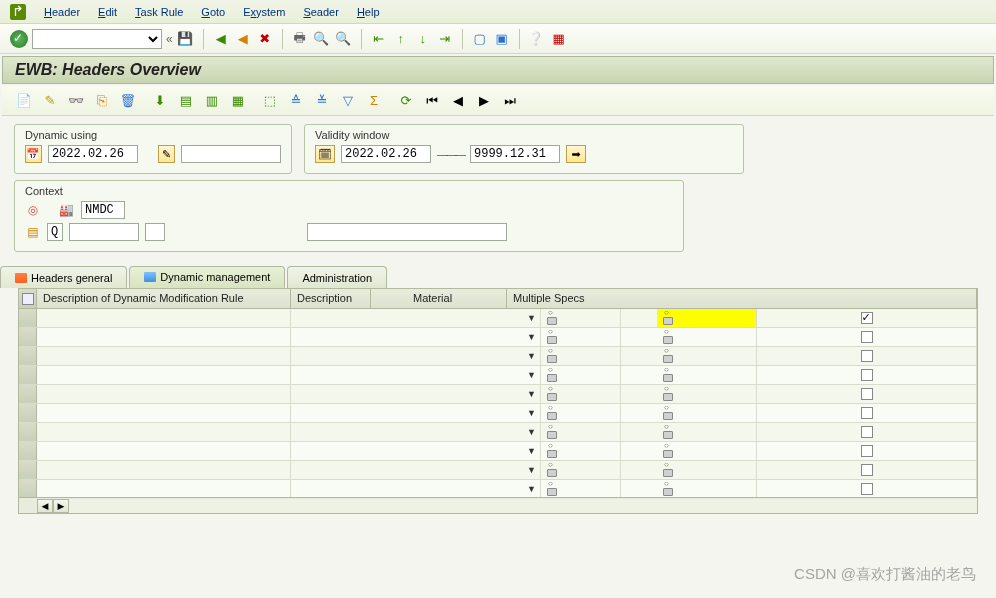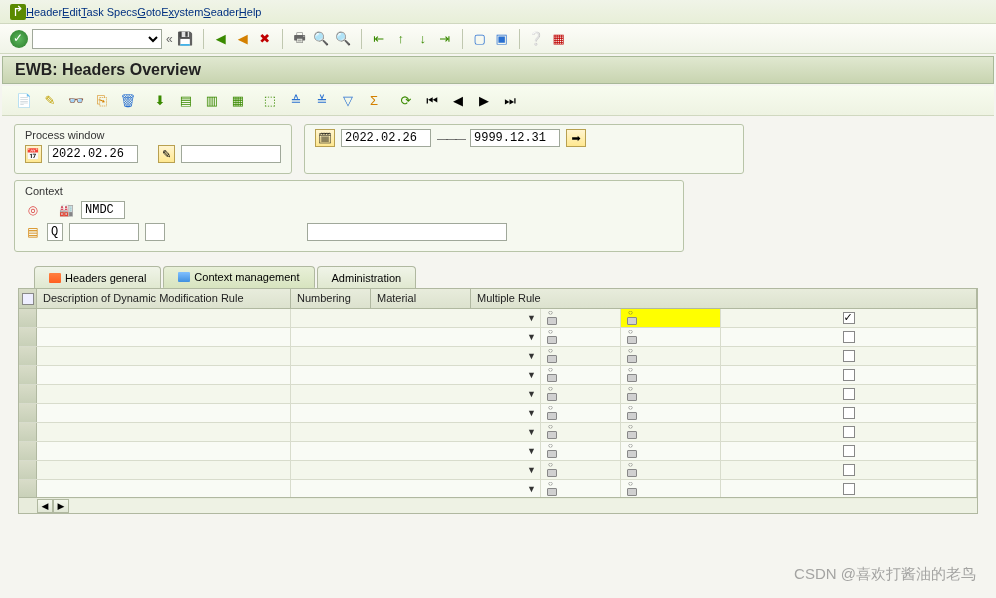--- a/index.html
+++ b/index.html
@@ -1,66 +1,66 @@
 <!DOCTYPE html>
 <html><head>
 <meta charset="utf-8">
 <style>
 * { box-sizing: border-box; margin: 0; padding: 0; font-family: Arial, sans-serif; font-size: 11px; }
 body { background: #f5f5f0; width: 996px; height: 598px; overflow: hidden; position: relative; }
 
 
-.menubar { background: linear-gradient(#f0f4e8, #e8efd8); height: 24px; display: flex; align-items: center; padding: 0 10px; border-bottom: 1px solid #d0d8c0; }
+.menubar { background: linear-gradient(#f0f4e8, #e8efd8); height: 24px; display: flex; align-items: center; padding: 0 10px; gap: 18px; border-bottom: 1px solid #d0d8c0; }
 .menubar .menu-icon { width: 16px; height: 16px; background: #5a8a00; border-radius: 2px; position: relative; }
 .menubar .menu-icon::before { content: "↱"; color: white; position: absolute; left: 2px; top: -1px; font-size: 14px; }
 .menubar a { color: #003080; text-decoration: none; cursor: default; }
 .menubar a u { text-decoration: underline; }
 
 
 .toolbar { background: linear-gradient(#fdfdf8, #f0f4e8); height: 30px; display: flex; align-items: center; padding: 0 10px; gap: 4px; border-bottom: 1px solid #d0d8c0; }
 .toolbar-check { width: 18px; height: 18px; background: radial-gradient(#5cb85c, #2a7a2a); border-radius: 50%; position: relative; }
 .toolbar-check::after { content: "✓"; color: white; font-size: 12px; position: absolute; left: 3px; top: 1px; }
 .toolbar select { height: 20px; width: 130px; border: 1px solid #a0a89a; background: white; }
 .toolbar .sep { width: 1px; height: 20px; background: #c0c8b0; margin: 0 4px; }
 .tbtn { width: 18px; height: 18px; display: inline-flex; align-items: center; justify-content: center; cursor: pointer; font-size: 13px; }
 .dbl-left { font-size: 12px; color: #666; }
 
 
 .titlebar { background: linear-gradient(#e0e8d0, #c8d4b0); height: 28px; display: flex; align-items: center; padding: 0 12px; border: 1px solid #a8b898; margin: 2px; }
-.titlebar h1 { font-size: 16px; font-weight: bold; color: #222; text-align: right; }
+.titlebar h1 { font-size: 16px; font-style: italic; font-weight: bold; color: #222; text-align: right; }
 
 
 .apptoolbar { background: linear-gradient(#f8fcf0, #eef3e2); height: 30px; display: flex; align-items: center; padding: 0 12px; gap: 6px; border-bottom: 1px solid #d0d8c0; margin: 0 2px; }
 .apptoolbar .tbtn { width: 20px; }
 
 
 .panel-row { display: flex; gap: 12px; padding: 8px 14px 4px; }
 .panel { border: 1px solid #b8c4a8; border-radius: 3px; background: #f6f9f0; padding: 4px 10px 10px; }
 .panel-title { font-size: 11px; color: #333; margin-bottom: 4px; display: block; }
 .panel .row { display: flex; align-items: center; gap: 6px; }
 .panel input[type="text"] { height: 18px; border: 1px solid #a0a89a; background: white; font-family: 'Courier New', monospace; font-size: 12px; padding: 0 3px; }
 .icon-btn { width: 20px; height: 18px; border: 1px solid #b8a050; background: linear-gradient(#fff5d0, #ffe890); display: inline-flex; align-items: center; justify-content: center; font-size: 11px; cursor: pointer; }
 .mini-icon { width: 16px; height: 16px; display: inline-flex; align-items: center; justify-content: center; font-size: 12px; }
 
 
-.tabs { display: flex; padding: 10px 34px 0; gap: 0; }
+.tabs { display: flex; padding: 10px 0 0; gap: 0; }
 .tab { padding: 4px 14px; border: 1px solid #b0b8a0; border-bottom: none; background: linear-gradient(#f0f4e8, #e0e8d0); border-radius: 4px 4px 0 0; margin-right: 2px; display: flex; align-items: center; gap: 4px; cursor: pointer; }
 .tab.active { background: linear-gradient(#e8f0d8, #d8e4c0); font-weight: normal; border-bottom: 1px solid #d8e4c0; position: relative; z-index: 2; }
 .tab-icon { width: 12px; height: 10px; display: inline-block; }
 .tab-icon.t1 { background: linear-gradient(#ff8040, #ff6020); border-radius: 1px; }
 .tab-icon.t2 { background: linear-gradient(#80c0ff, #4090e0); border-radius: 1px; }
 
 
 .table-wrap { margin: 0 18px; border: 1px solid #b0b8a0; background: white; height: 226px; display: flex; flex-direction: column; position: relative; }
 .table-head { display: flex; background: linear-gradient(#e8ecdc, #dce2ce); height: 20px; border-bottom: 1px solid #b0b8a0; }
 .th { border-right: 1px solid #b0b8a0; padding: 3px 6px; font-size: 11px; color: #222; overflow: hidden; white-space: nowrap; }
 .sel-col { width: 18px; background: linear-gradient(#d8dcc8, #c8d0b8); border-right: 1px solid #b0b8a0; }
 .sel-col.head { position: relative; }
 .sel-col.head::after { content: ""; position: absolute; left: 3px; top: 4px; width: 10px; height: 10px; border: 1px solid #888; background: #eef; }
-.c1 { width: 254px; } .c2 { width: 250px; } .c3 { width: 80px; } .c4 { width: 100px; } .c5 { flex: 1; }
+.c1 { width: 254px; } .c2 { width: 250px; } .c3 { width: 80px; } .c4 { width: 100px; margin-left: 36px; } .c5 { flex: 1; }
 .table-body { flex: 1; overflow: hidden; }
 .tr { display: flex; height: 19px; border-bottom: 1px solid #d8dccc; }
 .tr:nth-child(odd) { background: #f4f7ec; }
 .tr:nth-child(even) { background: #f9fbf5; }
 .td { border-right: 1px solid #d8dccc; display: flex; align-items: center; padding: 0 4px; }
 .td.sel-col { background: linear-gradient(#d8dcc8, #c8d0b8); border-right: 1px solid #b0b8a0; }
 .dd-arrow { margin-left: auto; font-size: 9px; color: #333; cursor: pointer; }
 .lock-icon { width: 14px; height: 14px; display: inline-block; position: relative; }
 .lock-icon::before { content: "○"; position: absolute; top: -3px; left: 3px; font-size: 8px; color: #555; }
 .lock-icon::after { content: ""; position: absolute; top: 6px; left: 2px; width: 8px; height: 6px; background: #d0d0d0; border: 1px solid #888; border-radius: 1px; }
@@ -77,21 +77,21 @@
 
 .watermark { position: absolute; right: 20px; bottom: 14px; font-size: 15px; color: rgba(120,120,120,0.65); font-family: "Microsoft YaHei", sans-serif; }
 </style>
 </head>
 <body>
 
 <div class="menubar">
   <span class="menu-icon"></span>
   <a><u>H</u><span>eader</span></a>
   <a><u>E</u><span>dit</span></a>
-  <a><u>T</u><span>ask Specs</span></a>
+  <a><u>T</u><span>ask Rule</span></a>
   <a><u>G</u><span>oto</span></a>
   <a>E<u>x</u><span>ystem</span></a>
   <a><u>S</u><span>eader</span></a>
   <a><u>H</u><span>elp</span></a>
 </div>
 
 <div class="toolbar">
   <span class="toolbar-check"></span>
   <select></select>
   <span class="dbl-left">«</span>
@@ -141,30 +141,31 @@
   <span class="sep"></span>
   <span class="tbtn" style="color:#3a8a00">⟳</span>
   <span class="tbtn">⏮</span>
   <span class="tbtn">◀</span>
   <span class="tbtn">▶</span>
   <span class="tbtn">⏭</span>
 </div>
 
 <div class="panel-row">
   <div class="panel" style="width:278px">
-    <span class="panel-title">Process window</span>
+    <span class="panel-title">Dynamic using</span>
     <div class="row">
       <span class="icon-btn">📅</span>
       <input type="text" style="width: 90px;" value="2022.02.26">
       <span style="width:10px"></span>
       <span class="icon-btn">✎</span>
       <input type="text" style="width: 100px;">
     </div>
   </div>
   <div class="panel" style="width:440px">
+    <span class="panel-title">Validity window</span>
     <div class="row">
       <span class="icon-btn">🗓</span>
       <input type="text" style="width: 90px;" value="2022.02.26">
       <span style="color:#555;letter-spacing:-2px">———</span>
       <input type="text" style="width: 90px;" value="9999.12.31">
       <span class="icon-btn">➡</span>
     </div>
   </div>
 </div>
 
@@ -189,34 +190,34 @@
   </div>
 </div>
 
 <div class="tabs">
   <div class="tab">
       <span class="tab-icon t1"></span>
       <span>Headers general</span>
     </div>
   <div class="tab active">
       <span class="tab-icon t2"></span>
-      <span>Context management</span>
+      <span>Dynamic management</span>
     </div>
   <div class="tab">
       <span>Administration</span>
     </div>
 </div>
 
 <div class="table-wrap">
   <div class="table-head">
     <div class="sel-col head"></div>
     <div class="th c1">Description of Dynamic Modification Rule</div>
-    <div class="th c3">Numbering</div>
+    <div class="th c3">Description</div>
     <div class="th c4">Material</div>
-    <div class="th c5">Multiple Rule</div>
+    <div class="th c5">Multiple Specs</div>
   </div>
   <div class="table-body" id="tbody">
       <div class="tr">
         <div class="td sel-col"></div>
         <div class="td c1"></div>
         <div class="td c2">
           <span class="dd-arrow">▼</span>
         </div>
         <div class="td c3">
           <span class="lock-icon"></span>

